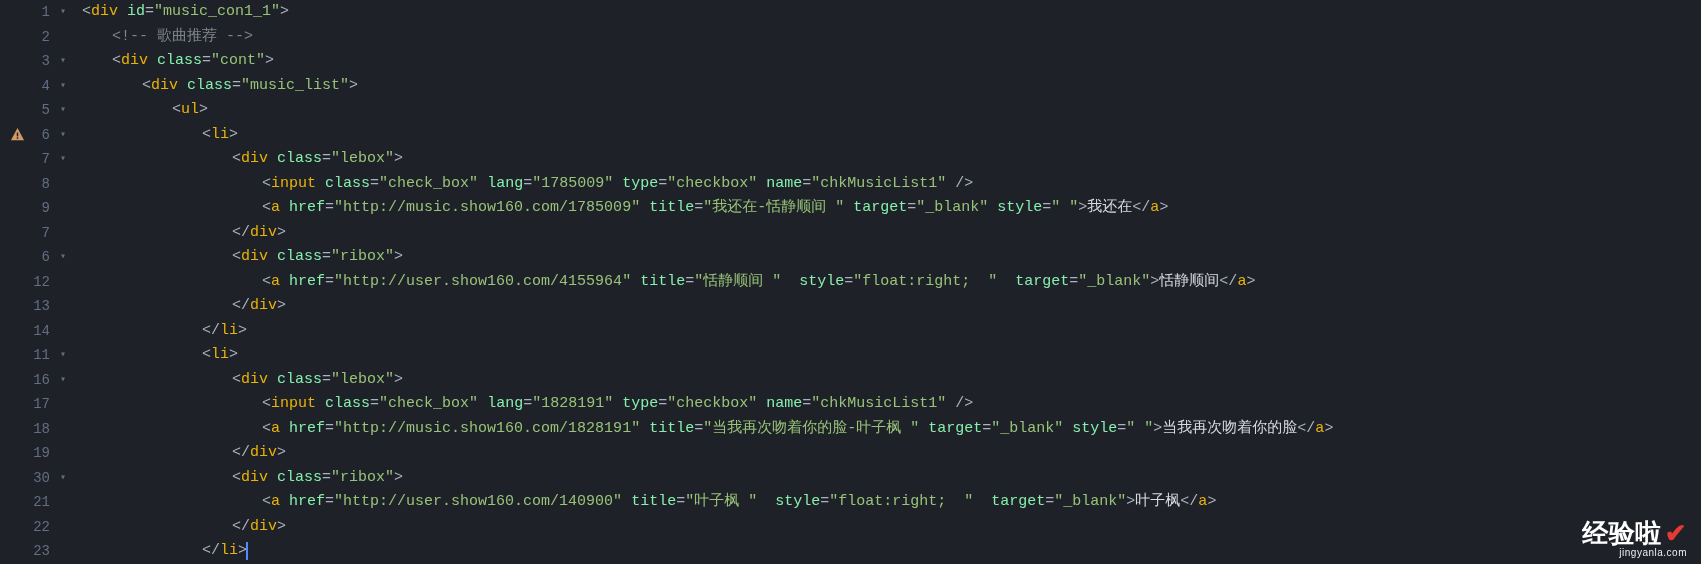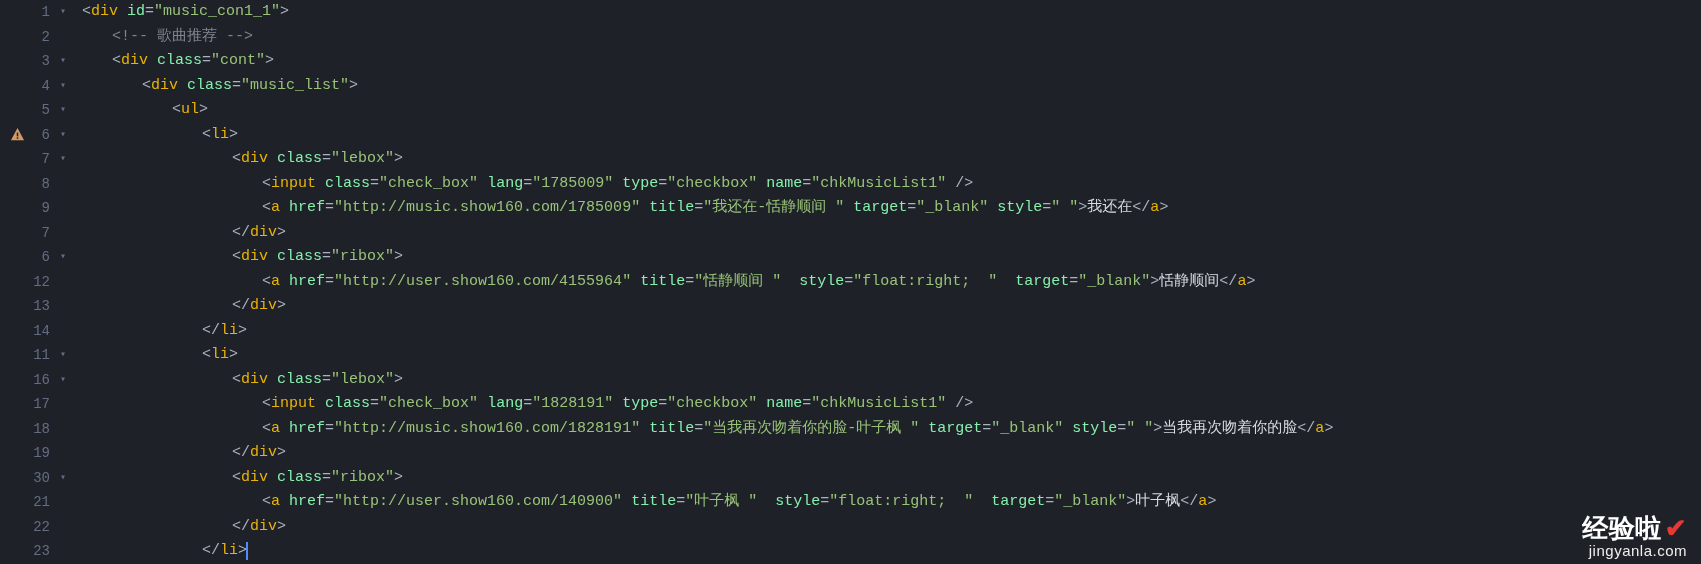--- a/index.html
+++ b/index.html
@@ -110,21 +110,21 @@
     margin-top: 30px;
   }
   .wm-check {
     color: #e53935;
     font-size: 26px;
     margin-left: 3px;
     font-weight: bold;
   }
   .wm-sub {
     font-family: Arial, sans-serif;
-    font-size: 15px;
+    font-size: 10px;
     color: #eee;
     margin-top: 2px;
     letter-spacing: 0.5px;
   }
 </style>
 </head>
 <body>
 
 <div class="editor">
 

